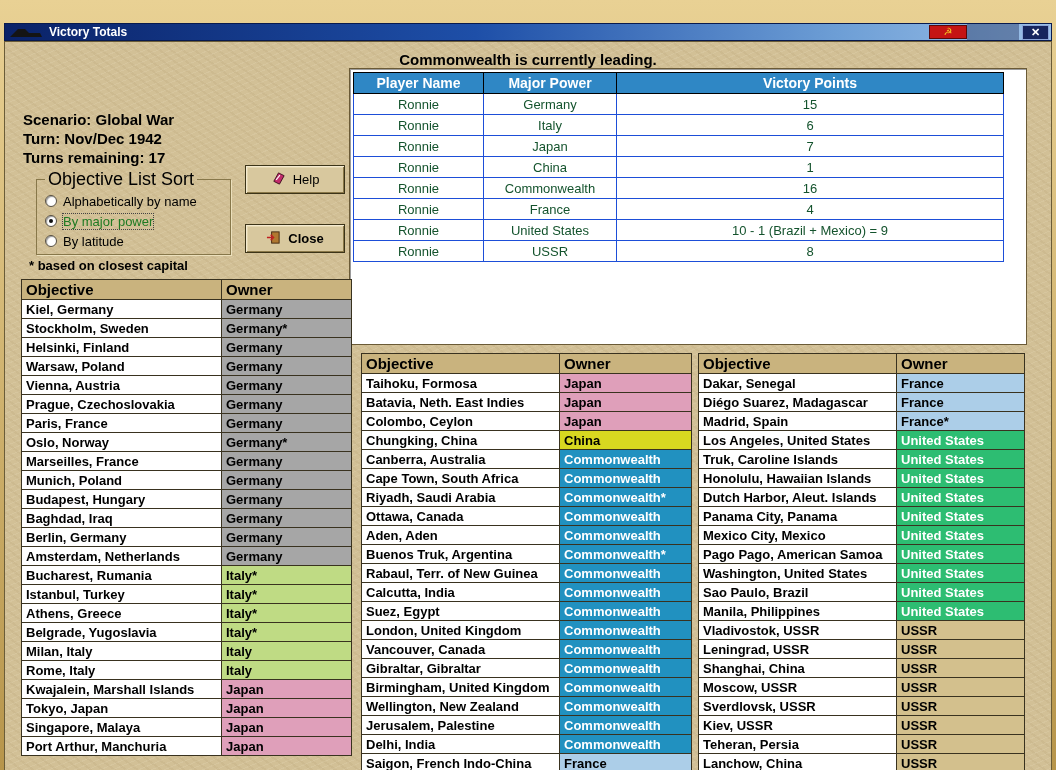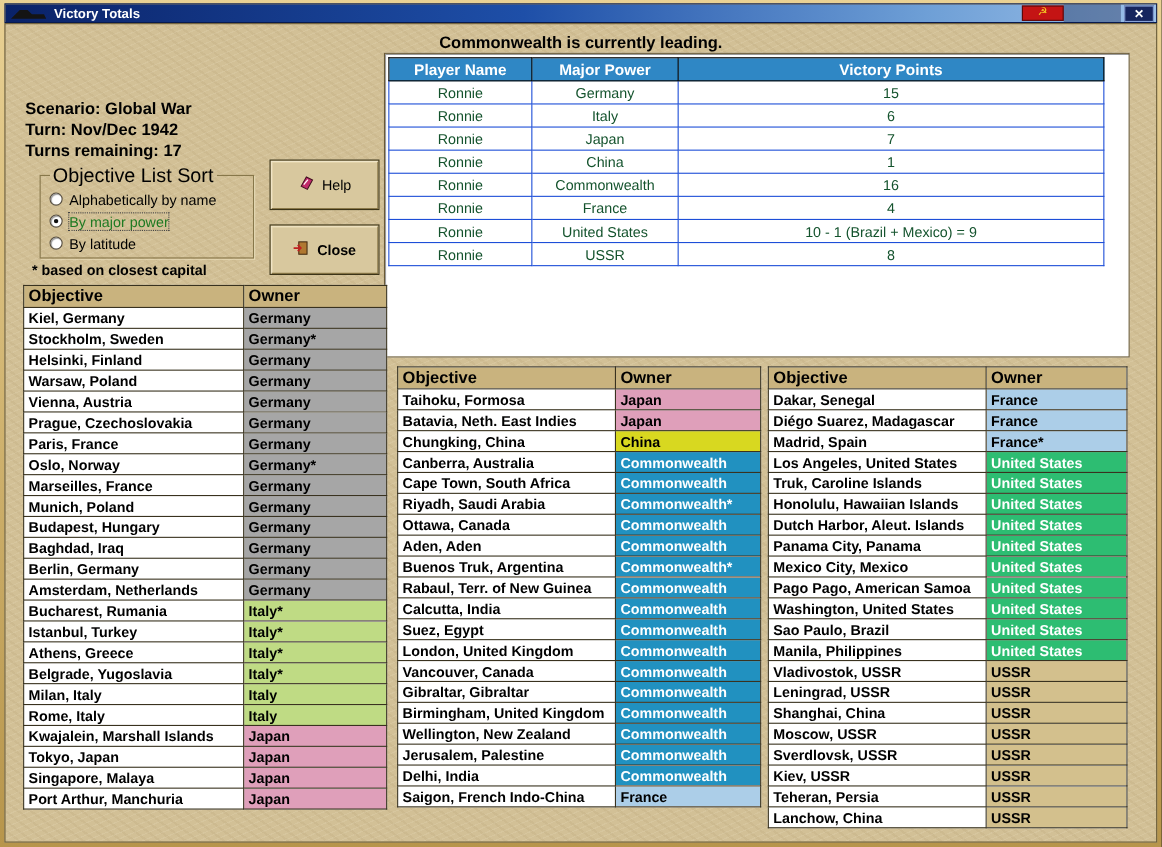--- a/index.html
+++ b/index.html
@@ -3,21 +3,21 @@
 <meta charset="utf-8">
 <style>
   * { margin:0; padding:0; box-sizing:border-box; }
   html,body { width:1056px; height:770px; overflow:hidden; background:#000;
               font-family:"Liberation Sans", sans-serif; }
   .window { position:absolute; top:0; left:0; width:1056px; height:770px;
             background:linear-gradient(#e9d194,#b7954b); padding:3px 4px 4px 4px; }
   
   .titlebar { height:18px; display:flex; align-items:center;
               background:linear-gradient(to right,#0a2268,#1e4fa8 45%,#6e9fd6 80%,#9cc0e8);
-              border:1px solid #081a4e; }
+              border:1px solid #081a4e;margin-top:20px; }
   .app-icon { margin:0 6px 0 4px; display:flex; align-items:center; }
   .tb-title { color:#fff; font-size:12px; font-weight:bold; white-space:nowrap; }
   .tb-flag { margin-left:auto; width:38px; height:14px; background:#c41414;
              border:1px solid #5c0808; display:flex; align-items:center; justify-content:center; }
   .flag-glyph { color:#f4c824; font-size:10px; line-height:10px; }
   .tb-gap { width:52px; height:16px; background:rgba(6,16,60,0.35); }
   .tb-close { width:27px; height:15px; margin:0 2px 0 3px; background:#16255e;
               border:1px solid #8aa4d8; color:#fff; font-size:11px; font-weight:bold;
               display:flex; align-items:center; justify-content:center; cursor:pointer; }
   
@@ -35,21 +35,21 @@
   fieldset.sort { position:absolute; left:31px; top:127px; width:195px; height:86px;
                   border:1px solid #87774a; box-shadow:1px 1px 0 #ece0bc; padding:1px 6px 4px 8px; }
   fieldset.sort legend { font-size:18px; padding:0 3px; color:#000; }
   .radio-row { display:flex; align-items:center; height:20px; cursor:pointer; }
   .radio { width:12px; height:12px; border-radius:50%; background:#fff; flex:none;
            border:1px solid #564e40; box-shadow:inset 1px 1px 1px #9a9a9a; position:relative; }
   .radio.on::after { content:""; position:absolute; inset:3px; border-radius:50%; background:#101010; }
   .radio-label { font-size:13px; margin-left:6px; color:#000; white-space:nowrap; }
   .radio-label.sel { color:#1e7a22; outline:1px dotted #444; outline-offset:0px; }
   
-  .btn { position:absolute; width:100px; height:46px; background:#d8c89e;
+  .btn { position:absolute; width:100px; height:29px; background:#d8c89e;
          border:1px solid #3c3418; display:flex; align-items:center; justify-content:center;
          gap:7px; font-size:13px; color:#000; cursor:pointer;
          box-shadow:inset 1px 1px 0 #f4ead0, inset -1px -1px 0 #8a7848, inset 2px 2px 0 #e6d8b0; }
   .btn-help { left:240px; top:123px; }
   .btn-close { left:240px; top:182px;font-weight:bold; }
   
   .players-panel { position:absolute; left:344px; top:26px; width:678px; height:277px;
                    background:#fff; border:1px solid #6a5a36; box-shadow:inset 1px 1px 0 #9a9a9a; }
   table.players { position:absolute; left:3px; top:3px; width:650px;
                   border-collapse:collapse; table-layout:fixed; font-size:13px; }
@@ -324,20 +324,24 @@
       <tbody>
           <tr>
             <td class="obj-cell">Taihoku, Formosa</td>
             <td class="owner-cell" style="background: rgb(223, 159, 186); color: rgb(0, 0, 0);">Japan</td>
           </tr>
           <tr>
             <td class="obj-cell">Batavia, Neth. East Indies</td>
             <td class="owner-cell" style="background: rgb(223, 159, 186); color: rgb(0, 0, 0);">Japan</td>
           </tr>
           <tr>
+            <td class="obj-cell">Colombo, Ceylon</td>
+            <td class="owner-cell" style="background: rgb(223, 159, 186); color: rgb(0, 0, 0);">Japan</td>
+          </tr>
+          <tr>
             <td class="obj-cell">Chungking, China</td>
             <td class="owner-cell" style="background: rgb(216, 216, 32); color: rgb(0, 0, 0);">China</td>
           </tr>
           <tr>
             <td class="obj-cell">Canberra, Australia</td>
             <td class="owner-cell" style="background: rgb(33, 145, 192); color: rgb(255, 255, 255);">Commonwealth</td>
           </tr>
           <tr>
             <td class="obj-cell">Cape Town, South Africa</td>
             <td class="owner-cell" style="background: rgb(33, 145, 192); color: rgb(255, 255, 255);">Commonwealth</td>

